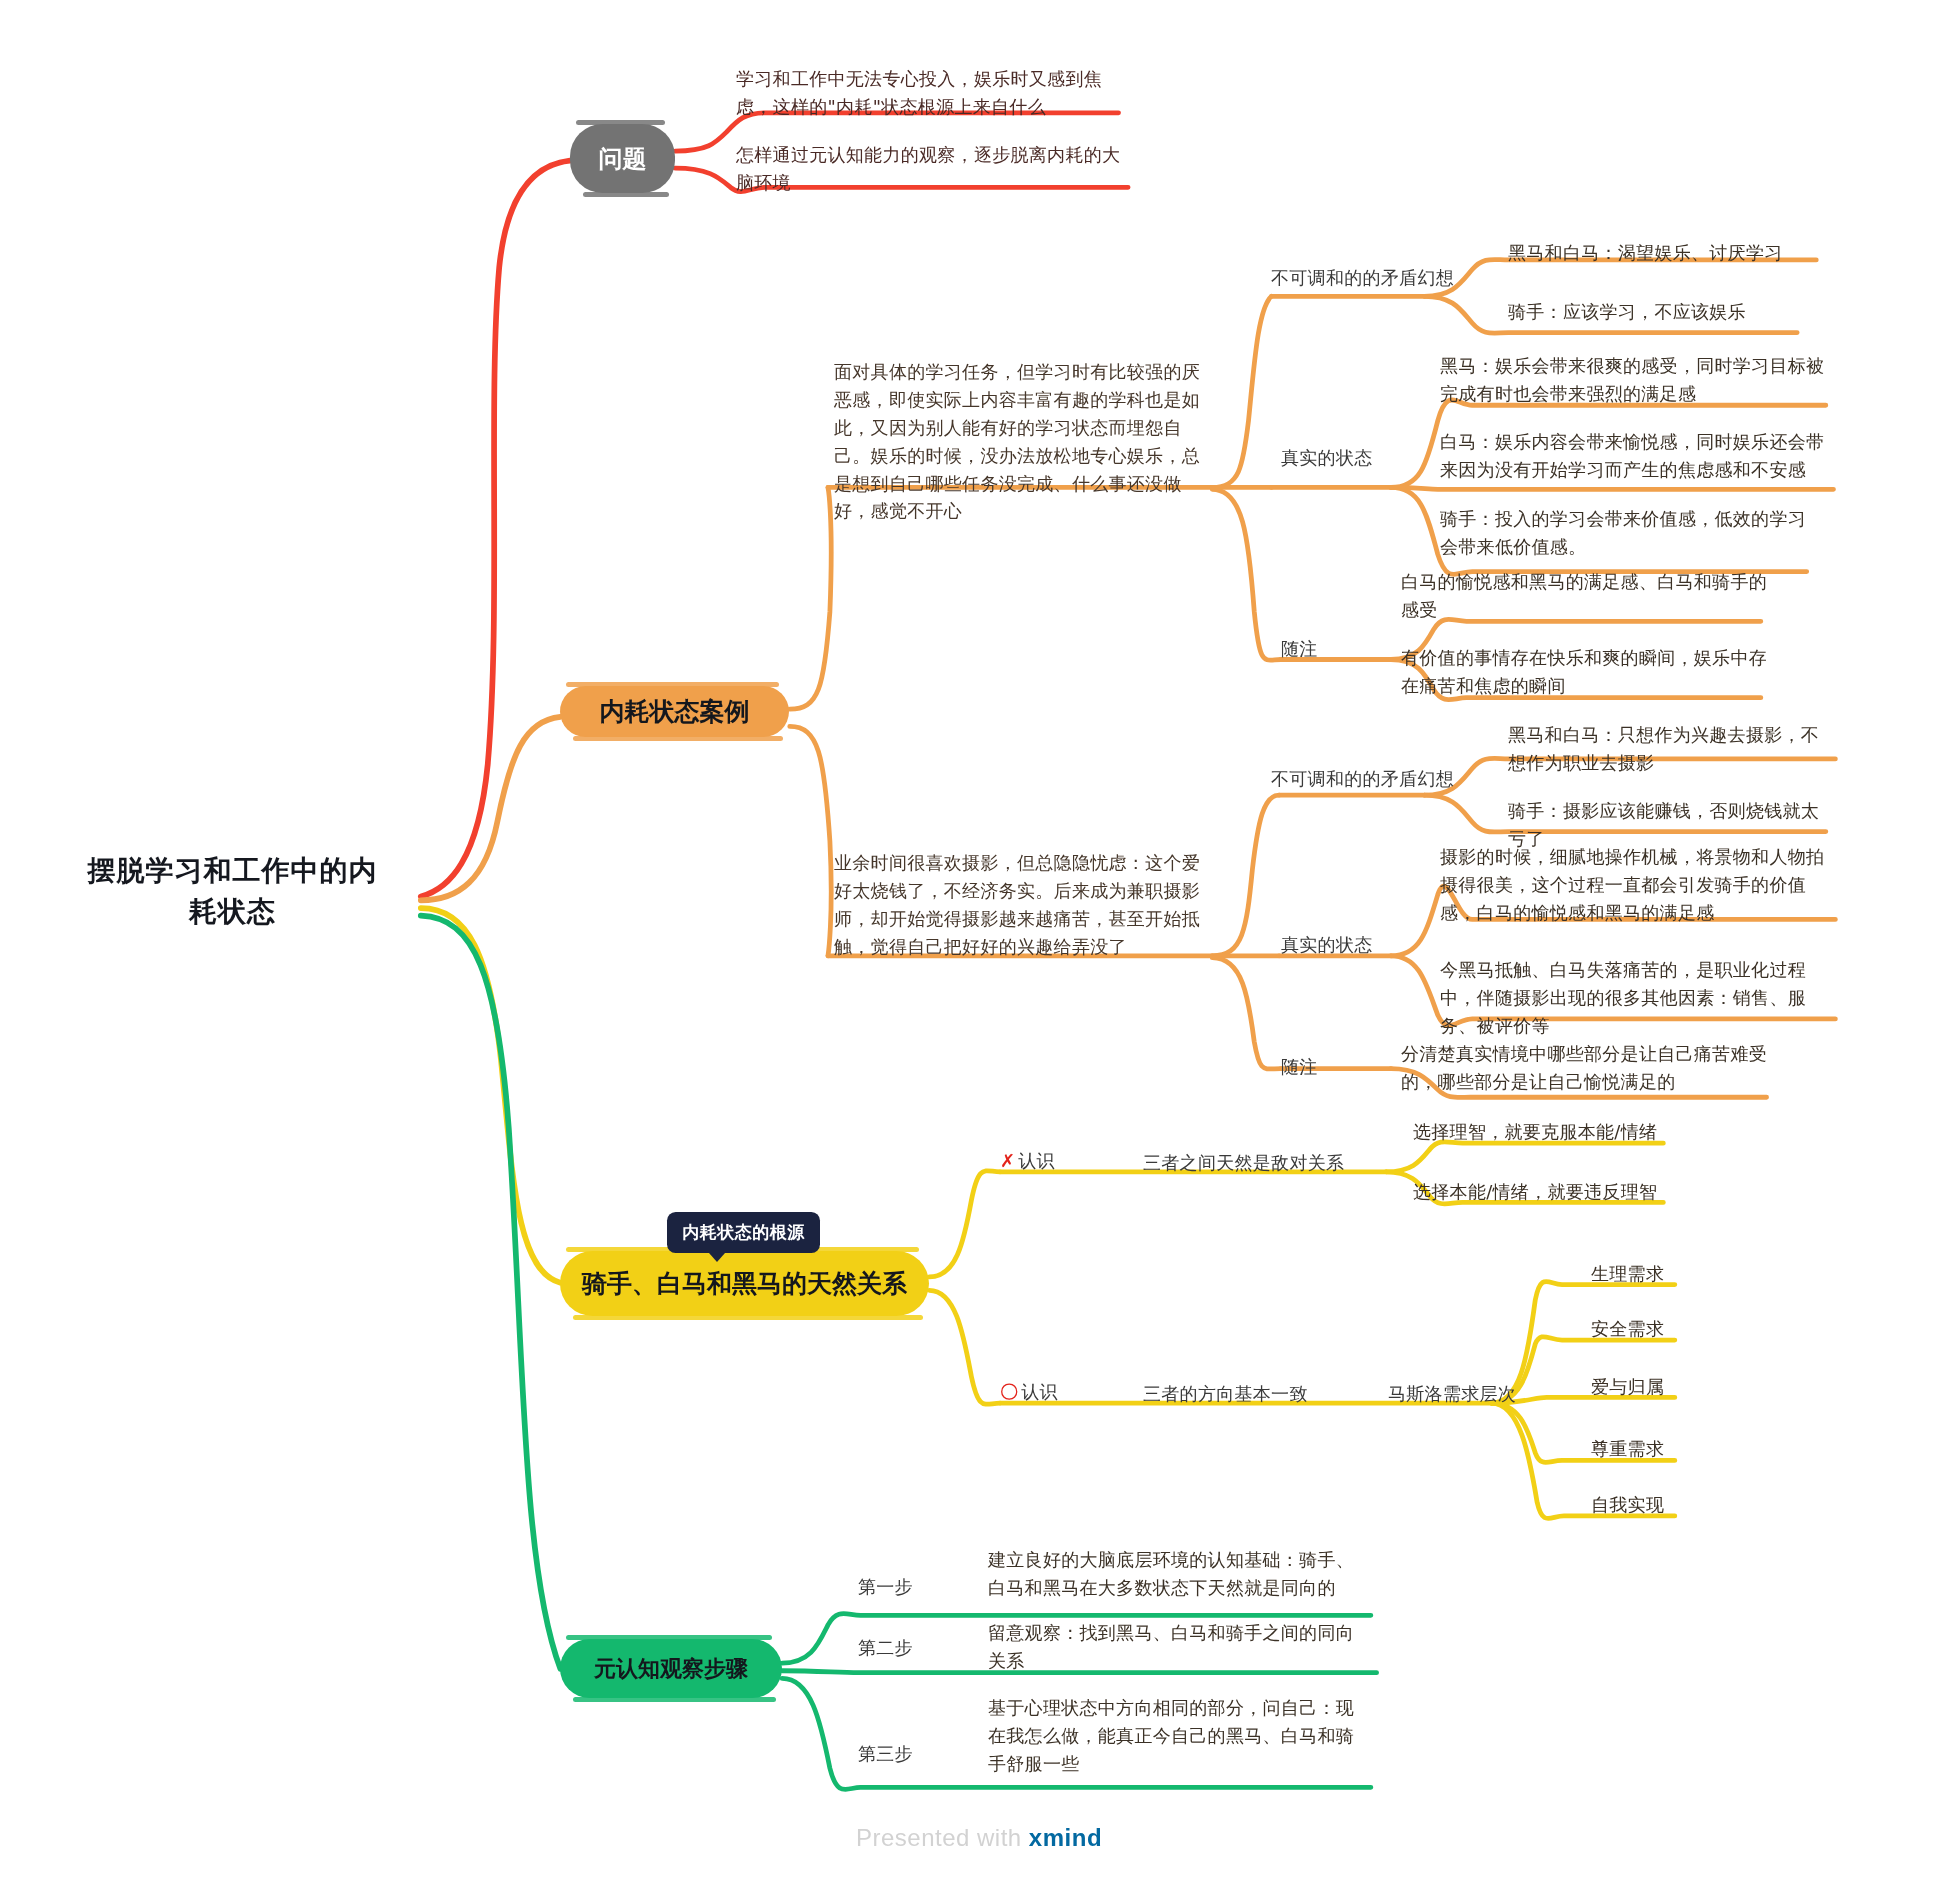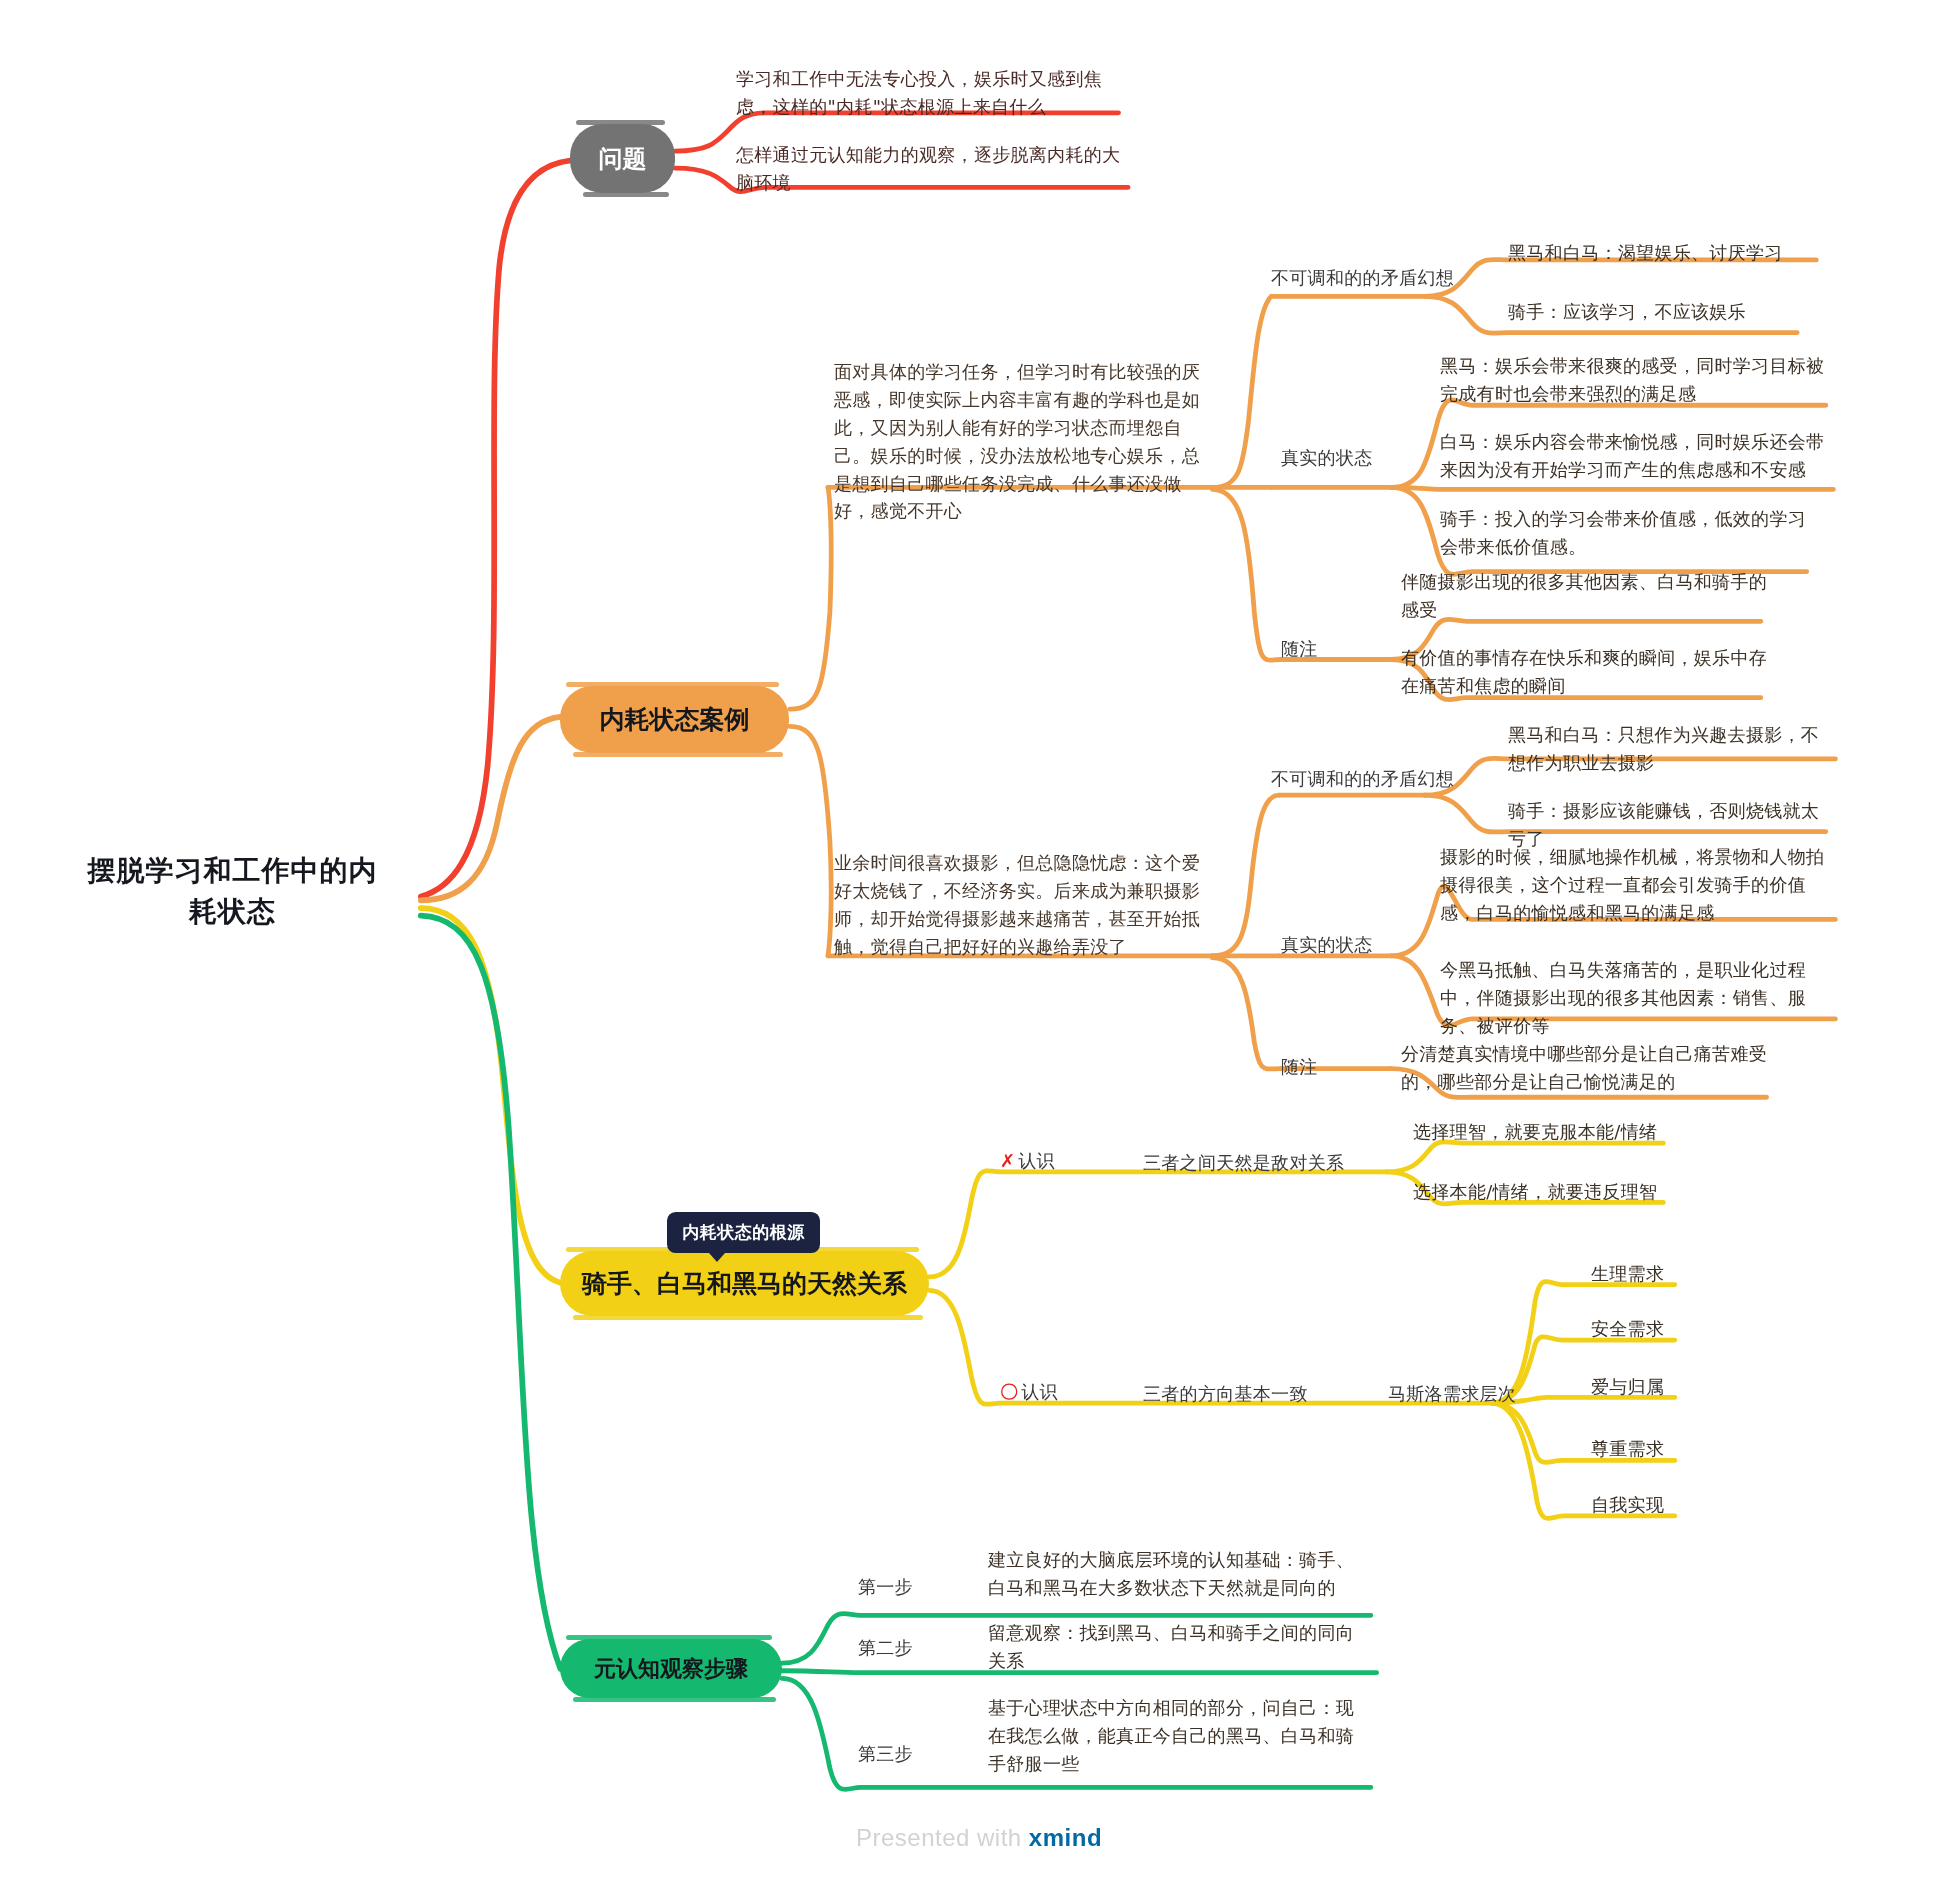--- a/index.html
+++ b/index.html
@@ -67,21 +67,21 @@
   .pill::after {
     content: "";
     position: absolute;
     left: 13.4px; right: 5.7px; bottom: -3.8px; height: 4.8px;
     border-radius: 2.9px;
     background: inherit;
     opacity: .85;
   }
 
   .node-problem   { left: 570px; top: 124px;  width: 105px; height: 69px;  font-size: 24px; }
-  .node-case      { left: 560px; top: 686px;  width: 229px; height: 67px;  font-size: 25px; }
+  .node-case      { left: 560px; top: 686px;  width: 229px; height: 51px;  font-size: 25px; }
   .node-relation  { left: 560px; top: 1251px; width: 369px; height: 65px;  font-size: 25px; }
   .node-steps     { left: 560px; top: 1639px; width: 222px; height: 59px;  font-size: 22px; }
 
   
   .callout {
     position: absolute;
     left: 667px; top: 1212px;
     background: #1B2340;
     color: #ffffff;
     font-size: 17px;
@@ -231,21 +231,21 @@
   <div class="midlabel" style="left:1271px; top:266px;">不可调和的的矛盾幻想</div>
   <div class="leaf" style="left:1508px; top:239px; width:315px;">黑马和白马：渴望娱乐、讨厌学习</div>
   <div class="leaf" style="left:1508px; top:298px; width:315px;">骑手：应该学习，不应该娱乐</div>
 
   <div class="midlabel" style="left:1281px; top:446px;">真实的状态</div>
   <div class="leaf" style="left:1440px; top:352px; width:394px;">黑马：娱乐会带来很爽的感受，同时学习目标被完成有时也会带来强烈的满足感</div>
   <div class="leaf" style="left:1440px; top:505px; width:382px;">骑手：投入的学习会带来价值感，低效的学习会带来低价值感。</div>
   <div class="leaf" style="left:1440px; top:428px; width:394px;">白马：娱乐内容会带来愉悦感，同时娱乐还会带来因为没有开始学习而产生的焦虑感和不安感</div>
 
   <div class="midlabel" style="left:1281px; top:637px;">随注</div>
-  <div class="leaf" style="left:1401px; top:568px; width:380px;">伴随摄影出现的很多其他因素、白马和骑手的感受</div>
+  <div class="leaf" style="left:1401px; top:568px; width:380px;">白马的愉悦感和黑马的满足感、白马和骑手的感受</div>
   <div class="leaf" style="left:1401px; top:644px; width:380px;">有价值的事情存在快乐和爽的瞬间，娱乐中存在痛苦和焦虑的瞬间</div>
 
   <div class="leaf orange-txt" style="left:834px; top:849px; width:377px;">业余时间很喜欢摄影，但总隐隐忧虑：这个爱好太烧钱了，不经济务实。后来成为兼职摄影师，却开始觉得摄影越来越痛苦，甚至开始抵触，觉得自己把好好的兴趣给弄没了</div>
 
   <div class="midlabel" style="left:1271px; top:767px;">不可调和的的矛盾幻想</div>
   <div class="leaf" style="left:1508px; top:721px; width:323px;">黑马和白马：只想作为兴趣去摄影，不想作为职业去摄影</div>
   <div class="leaf" style="left:1508px; top:797px; width:323px;">骑手：摄影应该能赚钱，否则烧钱就太亏了</div>
 
   <div class="midlabel" style="left:1281px; top:933px;">真实的状态</div>
   <div class="leaf" style="left:1440px; top:843px; width:394px;">摄影的时候，细腻地操作机械，将景物和人物拍摄得很美，这个过程一直都会引发骑手的价值感，白马的愉悦感和黑马的满足感</div>

